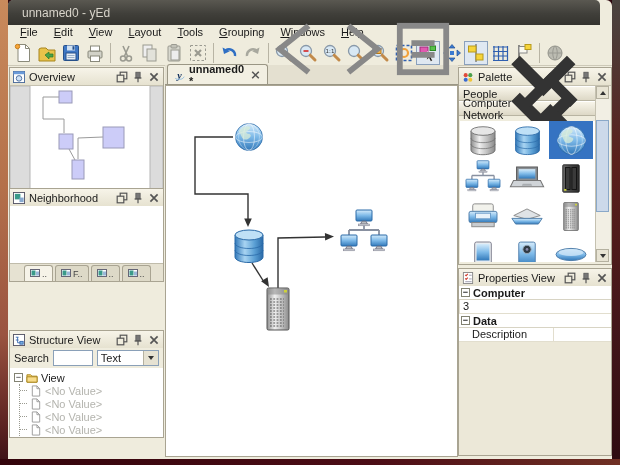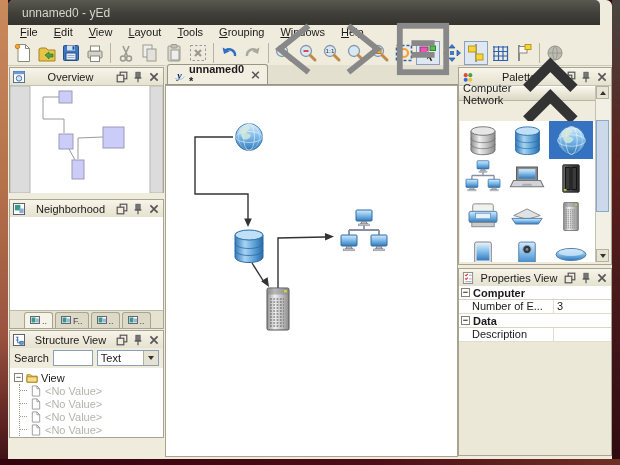--- a/index.html
+++ b/index.html
@@ -19,21 +19,21 @@
   .menubar{position:absolute;left:0;top:25px;right:0;height:15px;display:flex;align-items:center;padding-left:4px;}
   .menu-item{padding:0 8px;line-height:15px;}
   .toolbar{position:absolute;left:0;top:40px;right:0;height:25px;display:flex;align-items:center;padding-left:3px;border-bottom:1px solid #cdc9b8;}
   .tb-btn{width:24px;height:24px;display:flex;align-items:center;justify-content:center;border:1px solid transparent;box-sizing:border-box;}
   .tb-btn.pressed{border:1px solid #8aa0bc;background:#dfe8f2;}
   .tb-sep{width:1px;height:20px;background:#b8b4a4;margin:0 3px;}
   .tb-btn svg{display:block;}
   
   .panel{position:absolute;background:#fff;border:1px solid #a9a492;box-sizing:border-box;}
   .panel-head{height:17px;background:linear-gradient(#f7f4e9,#e6e2d0);border-bottom:1px solid #c5c1b0;
-    display:flex;align-items:center;gap:4px;padding:0 3px;text-align:center;}
+    display:flex;align-items:center;gap:4px;padding:0 3px;}
   .panel-title{flex:1;font-size:11px;white-space:nowrap;overflow:hidden;}
   .win-btn{width:12px;height:12px;display:flex;align-items:center;justify-content:center;}
   
   .mini-wrap{position:relative;width:153px;height:107px;background:#fff;}
   
   .nb-body{position:absolute;left:0;top:17px;right:0;bottom:17px;background:#fff;}
   .nb-tabrow{position:absolute;left:0;bottom:0;right:0;height:17px;background:#e6e2d2;border-top:1px solid #c0bcab;display:flex;align-items:flex-end;padding-left:14px;gap:2px;}
   .nb-tab{height:15px;display:flex;align-items:center;gap:2px;padding:0 5px;border:1px solid #a9a492;border-bottom:none;border-radius:3px 3px 0 0;background:#ddd9c7;font-size:9px;color:#444;}
   .nb-tab.sel{background:#f6f3e8;}
   
@@ -365,21 +365,21 @@
           <g fill="#ccccf8" stroke="#9a9ab8">
             <rect x="49" y="5" width="13" height="12"></rect>
             <rect x="49" y="48" width="14" height="15"></rect>
             <rect x="93" y="41" width="21" height="21"></rect>
             <rect x="62" y="74" width="12" height="19"></rect>
           </g>
         </svg>
       </div>
     </div>
 
-    <div class="panel" style="left:1px;top:199px;width:155px;height:130px;">
+    <div class="panel" style="left:1px;top:188px;width:155px;height:94px;">
       <div class="panel-head">
         <span class="win-btn">
             <svg viewBox="0 0 13 13" width="100%" height="100%">
               <rect x=".5" y=".5" width="12" height="12" fill="#fff" stroke="#556"></rect>
               <rect x="2" y="2" width="6" height="6" fill="#3a9a8a"></rect>
               <rect x="7" y="6" width="4.5" height="5" fill="#88aad0"></rect>
             </svg>
           </span>
         <span class="panel-title">Neighborhood</span>
         <span class="win-btn">
@@ -639,20 +639,26 @@
               <path d="M5 5.8V9.4" stroke="#555"></path>
             </svg>
           </span>
         <span class="win-btn">
             <svg viewBox="0 0 10 10" width="100%" height="100%">
               <path d="M2 2l6 6M8 2L2 8" stroke="#555" stroke-width="1.4"></path>
             </svg>
           </span>
       </div>
       <div class="pal-sec" style="width:137px;box-sizing:border-box;">
+        <span>People</span>
+        <span class="chev"><svg viewBox="0 0 10 10" width="100%" height="100%">
+              <path d="M2 1.5l3 3 3-3M2 5.5l3 3 3-3" stroke="#333" fill="none" stroke-width="1.3"></path>
+            </svg></span>
+      </div>
+      <div class="pal-sec" style="width:137px;box-sizing:border-box;">
         <span>Computer Network</span>
         <span class="chev"><svg viewBox="0 0 10 10" width="100%" height="100%">
               <path d="M2 4.5l3-3 3 3M2 8.5l3-3 3 3" stroke="#333" fill="none" stroke-width="1.3"></path>
             </svg></span>
       </div>
       <div class="pal-grid" id="palGrid">
           <div class="pal-cell">
             <span style="width: 30px; height: 31px; display: inline-block;"><svg viewBox="0 0 34 36" width="100%" height="100%">
                 <path d="M3 7v22c0 3.2 6.3 5.5 14 5.5s14-2.3 14-5.5V7" fill="url(#gGh)" stroke="#6a6a6a"></path>
                 <ellipse cx="17" cy="7" rx="14" ry="5" fill="#e6e6e6" stroke="#6a6a6a"></ellipse>
@@ -795,21 +801,20 @@
             </svg>
           </span>
       </div>
       <div class="prop-body">
         <div class="prop-table" id="propTable">
             <div class="prop-grow">
               <span class="exp">−</span>
               <span>Computer</span>
             </div>
             <div class="prop-row">
-              <div class="pl">Number of E...</div>
               <div class="pv">3</div>
             </div>
             <div class="prop-grow">
               <span class="exp">−</span>
               <span>Data</span>
             </div>
             <div class="prop-row">
               <div class="pl">Description</div>
               <div class="pv"></div>
             </div>

